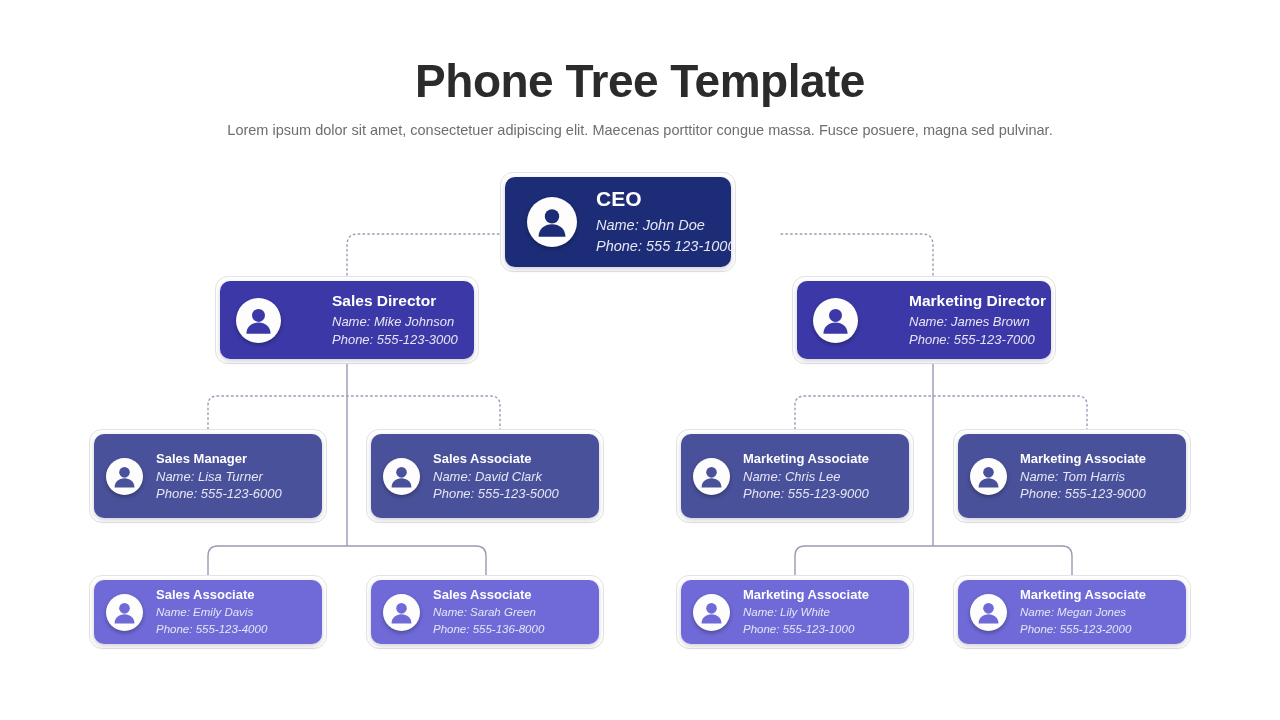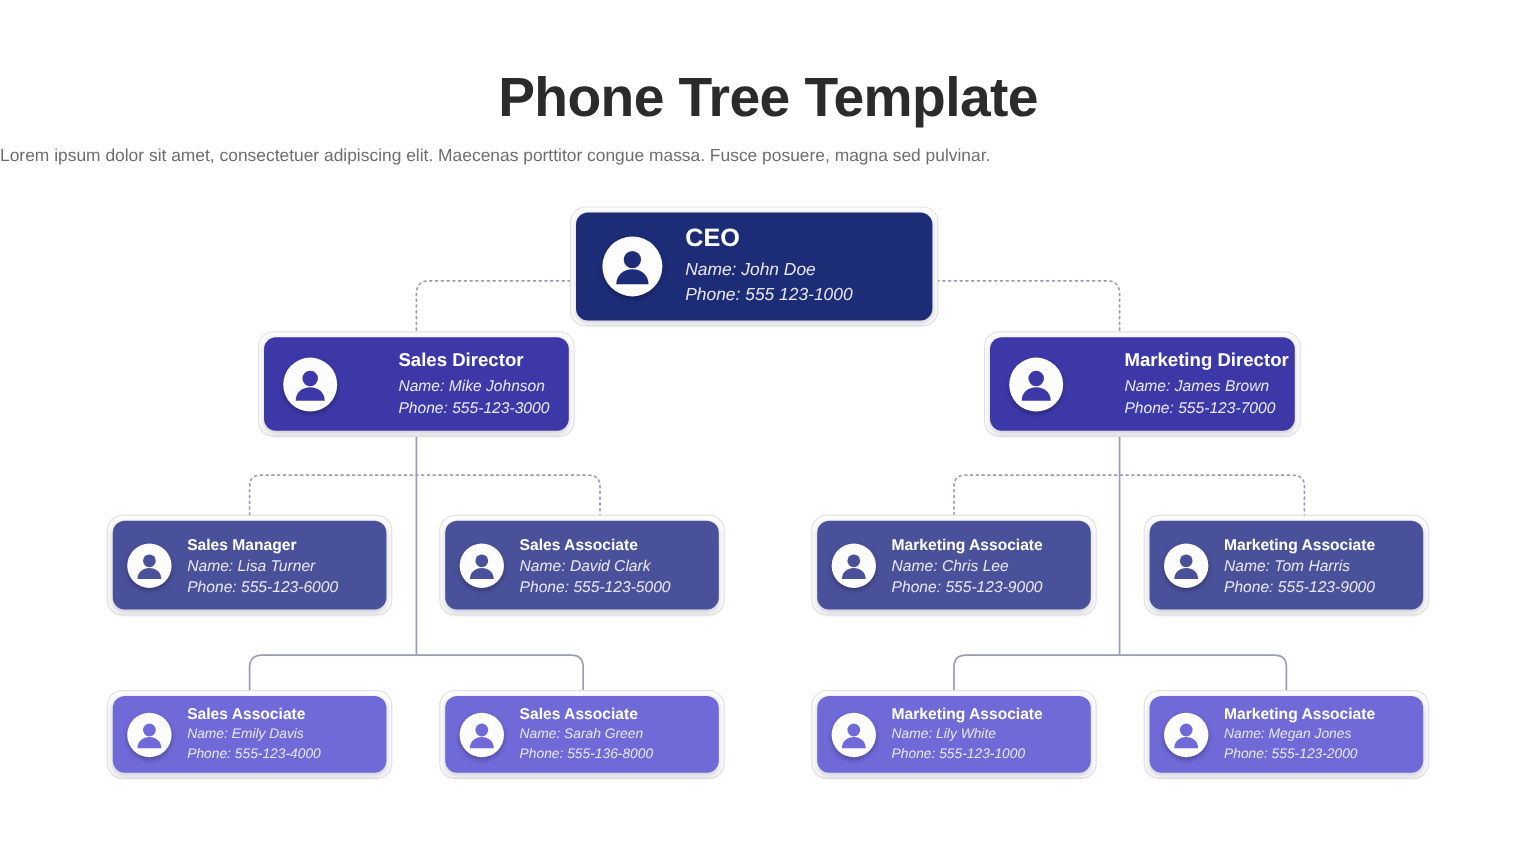--- a/index.html
+++ b/index.html
@@ -21,20 +21,21 @@
     top: 54px; left: 0; width: 1280px;
     text-align: center;
     font-size: 46px;
     font-weight: 700;
     letter-spacing: -0.5px;
     color: #2b2b2b;
   }
   #page-subtitle {
     position: absolute;
     top: 122px; left: 0; width: 1280px;
+    text-align: center;
     font-size: 14.5px;
     color: #6e6e6e;
   }
 
   
   #connectors {
     position: absolute;
     top: 0; left: 0;
     width: 1280px; height: 720px;
     pointer-events: none;
@@ -81,37 +82,37 @@
     white-space: nowrap;
   }
   .node-line {
     font-style: italic;
     color: #e6e6f2;
     white-space: nowrap;
   }
   .node-line .lbl { font-style: italic; }
 
   
-  .lvl1 { width: 307px; height: 100px; left: 475px; top: 172px; }
+  .lvl1 { width: 236px; height: 100px; left: 500px; top: 172px; }
   .lvl1 .node-inner { background: #1d2c77; }
   .lvl1 .avatar { width: 50px; height: 50px; margin-left: 22px; }
   .lvl1 .node-text { margin-left: 19px; }
   .lvl1 .node-role { font-size: 21px; margin-bottom: 4px; }
   .lvl1 .node-line { font-size: 14.5px; line-height: 21px; }
 
   
   .lvl2 { width: 264px; height: 88px; top: 276px; }
   .lvl2 .node-inner { background: #3c38a8; gap: 34px; }
   .lvl2 .avatar { width: 45px; height: 45px; margin-left: 16px; }
   .lvl2 .node-text { margin-left: 17px; }
   .lvl2 .node-role { font-size: 15.5px; margin-bottom: 3px; }
   .lvl2 .node-line { font-size: 13px; line-height: 18px; }
 
   
-  .lvl3 { width: 238px; height: 84px; top: 429px; }
+  .lvl3 { width: 238px; height: 94px; top: 429px; }
   .lvl3 .node-inner { background: #4a519b; }
   .lvl3 .avatar { width: 37px; height: 37px; margin-left: 12px; }
   .lvl3 .node-text { margin-left: 13px; }
   .lvl3 .node-role { font-size: 13px; margin-bottom: 2px; }
   .lvl3 .node-line { font-size: 13px; line-height: 17px; }
 
   
   .lvl4 { width: 238px; height: 74px; top: 575px; }
   .lvl4 .node-inner { background: #6f6ad8; }
   .lvl4 .avatar { width: 37px; height: 37px; margin-left: 12px; }
@@ -172,21 +173,21 @@
         </svg>
       </div>
       <div class="node-text">
         <div class="node-role">Sales Director</div>
         <div class="node-line"><span class="lbl">Name:</span> <span>Mike Johnson</span></div>
         <div class="node-line"><span class="lbl">Phone:</span> <span>555-123-3000</span></div>
       </div>
     </div>
   </div>
 
-  <div class="node lvl2" style="left:820px">
+  <div class="node lvl2" style="left:792px">
     <div class="node-inner">
       <div class="avatar">
         <svg viewBox="0 0 32 32" width="100%" height="100%" aria-hidden="true">
           <circle cx="16" cy="12.4" r="4.6" fill="#3c38a8"></circle>
           <path d="M7.4 25.5c0-5 3.9-8 8.6-8s8.6 3 8.6 8z" fill="#3c38a8"></path>
         </svg>
       </div>
       <div class="node-text">
         <div class="node-role">Marketing Director</div>
         <div class="node-line"><span class="lbl">Name:</span> <span>James Brown</span></div>

